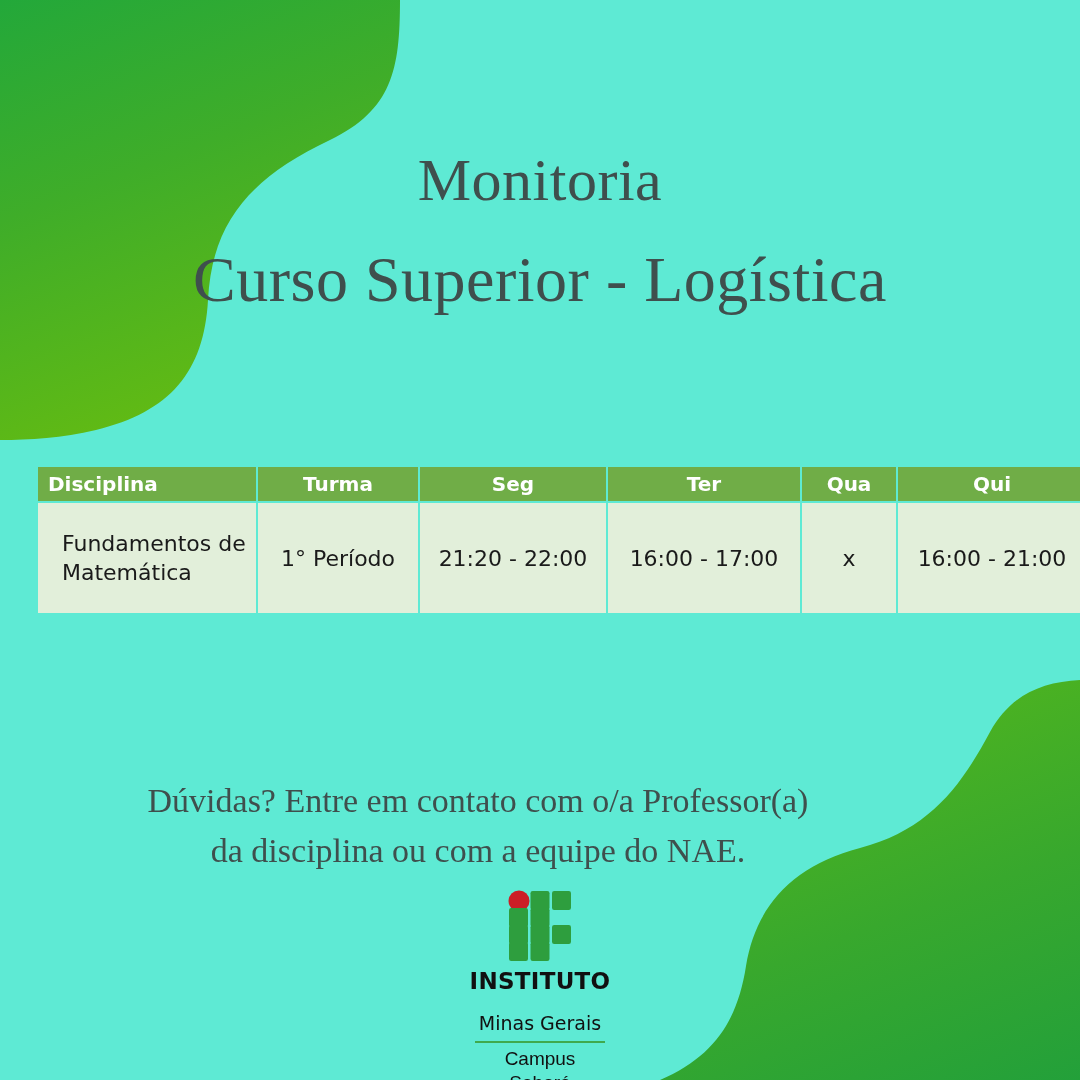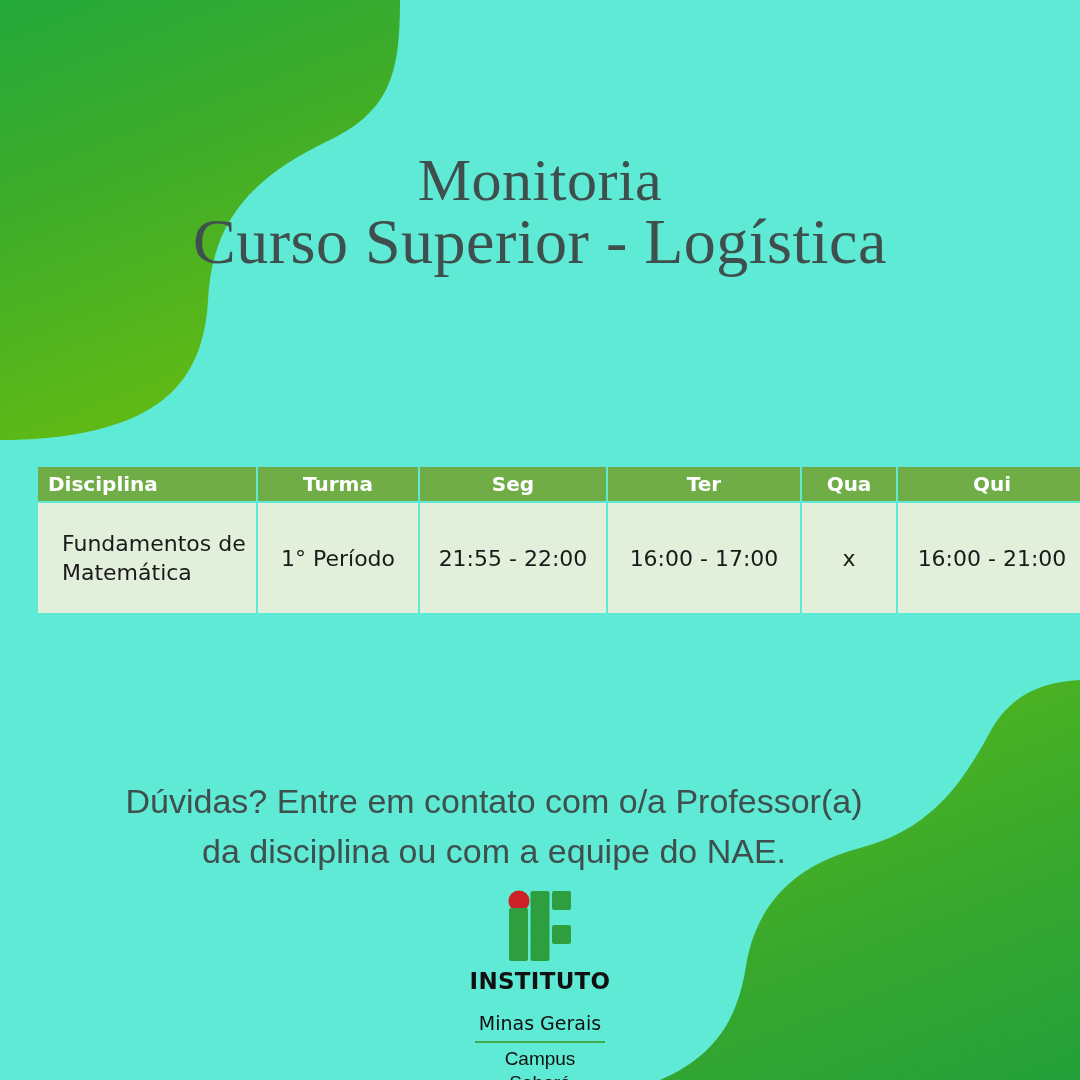--- a/index.html
+++ b/index.html
@@ -52,20 +52,21 @@
     font-size: 60px;
     line-height: 1.0;
     color: #3f4f4d;
     letter-spacing: 0.5px;
   }
   .title-line2 {
     font-family: "Liberation Serif", serif;
     font-size: 64px;
     line-height: 1.0;
     color: #3f4f4d;
+    margin-top: 38px;
     letter-spacing: 0.5px;
   }
 
   
   .table-wrap {
     position: absolute;
     top: 465px;
     left: 36px;
     width: 1008px;
   }
@@ -114,24 +115,24 @@
   .w-turma      { width: 140px; }
   .w-seg        { width: 166px; }
   .w-ter        { width: 172px; }
   .w-qua        { width: 74px;  }
   .w-qui        { width: 168px; }
 
   
   .note {
     position: absolute;
     top: 776px;
-    left: 16px;
+    left: 0;
     width: 956px;
     text-align: center;
-    font-family: Liberation Sans, sans-serif;
+    font-family: Liberation Serif, serif;
     font-size: 34px;
     line-height: 1.48;
     color: #3f4f4d;
   }
   .note-line { display: block; }
 
   
   .logo {
     position: absolute;
     top: 890px;
@@ -218,21 +219,21 @@
           <th class="w-ter">Ter</th>
           <th class="w-qua">Qua</th>
           <th class="w-qui">Qui</th>
 
         </tr>
       </thead>
       <tbody>
         <tr>
           <td class="cell-disciplina">Fundamentos de Matemática</td>
           <td>1° Período</td>
-          <td>21:55 - 22:00</td>
+          <td>21:20 - 22:00</td>
           <td>16:00 - 17:00</td>
           <td>x</td>
           <td>16:00 - 21:00</td>
 
         </tr>
       </tbody>
     </table>
   </div>
 
   <div class="note">

